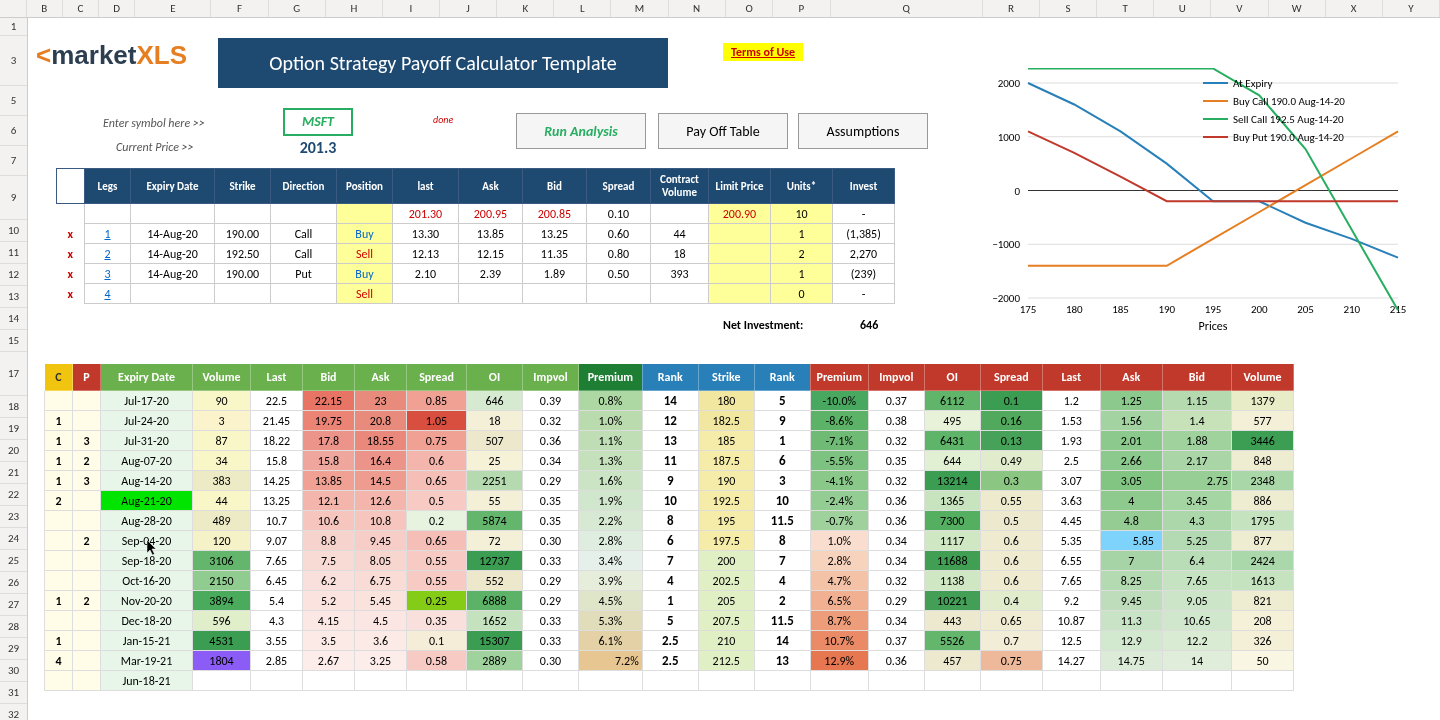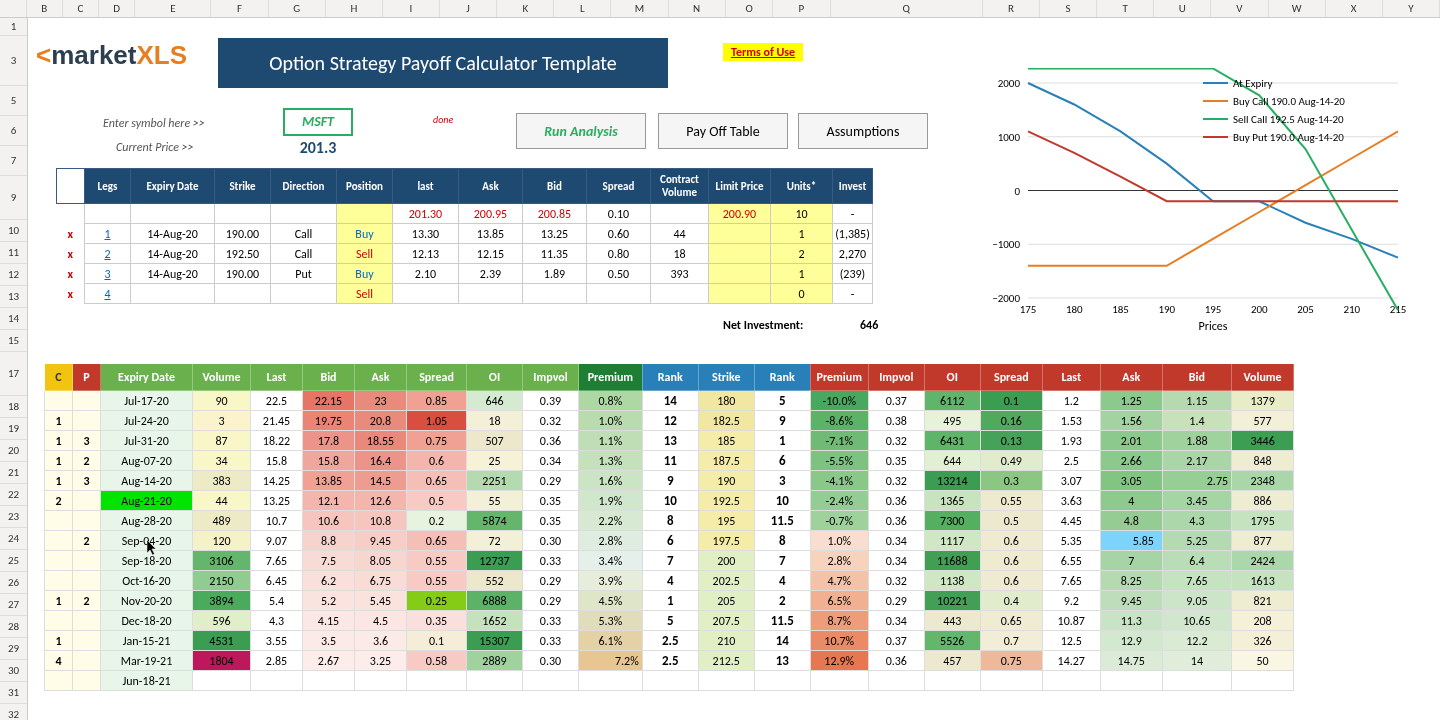--- a/index.html
+++ b/index.html
@@ -129,21 +129,21 @@
           <th style="width: 56px;">Strike</th>
           <th style="width: 66px;">Direction</th>
           <th style="width: 56px;">Position</th>
           <th style="width: 66px;">last</th>
           <th style="width: 64px;">Ask</th>
           <th style="width: 64px;">Bid</th>
           <th style="width: 64px;">Spread</th>
           <th style="width: 58px;">Contract Volume</th>
           <th style="width: 62px;">Limit Price</th>
           <th style="width: 62px;">Units*</th>
-          <th style="width: 40px;">Invest</th>
+          <th style="width: 62px;">Invest</th>
         </tr>
       </thead>
     <tbody>
         <tr>
           <td class="x" style="border: none;"></td>
           <td></td>
           <td></td>
           <td></td>
           <td></td>
           <td class="yellow"></td>
@@ -604,21 +604,21 @@
           <td style="background: rgb(242, 237, 214);">0.7</td>
           <td>12.5</td>
           <td style="background: rgb(211, 233, 207);">12.9</td>
           <td style="background: rgb(217, 235, 211);">12.2</td>
           <td style="background: rgb(244, 240, 216);">326</td>
         </tr>
         <tr>
           <td style="background: rgb(255, 253, 231); font-weight: bold;">4</td>
           <td style="background: rgb(255, 253, 231); font-weight: bold;"></td>
           <td style="background: rgb(232, 245, 233);">Mar-19-21</td>
-          <td style="background: #be185d; margin-top: 24px;">1804</td>
+          <td style="background: #8b5cf6; margin-top: 24px;">1804</td>
           <td>2.85</td>
           <td style="background: rgb(252, 237, 234);">2.67</td>
           <td style="background: rgb(252, 237, 234);">3.25</td>
           <td style="background: rgb(247, 203, 196);">0.58</td>
           <td style="background: rgb(159, 210, 157);">2889</td>
           <td>0.30</td>
           <td style="background: rgb(231, 198, 146); padding-left: 36px;">7.2%</td>
           <td style="font-weight: bold; font-size: 13px;">2.5</td>
           <td style="background: rgb(225, 239, 197);">212.5</td>
           <td style="font-weight: bold; font-size: 13px;">13</td>

